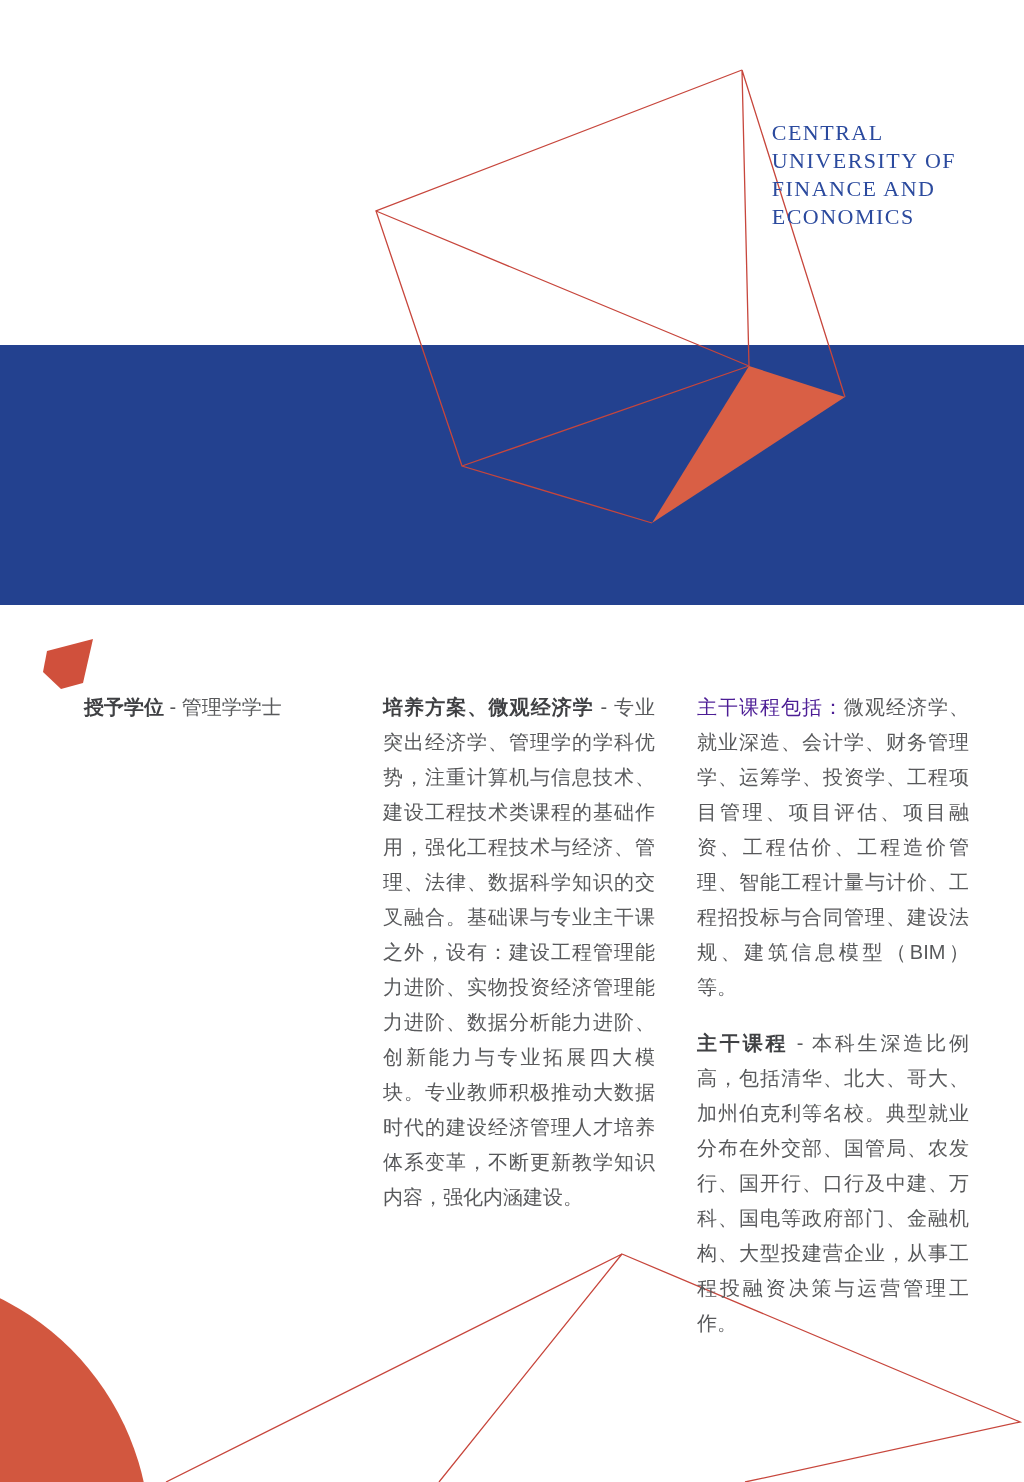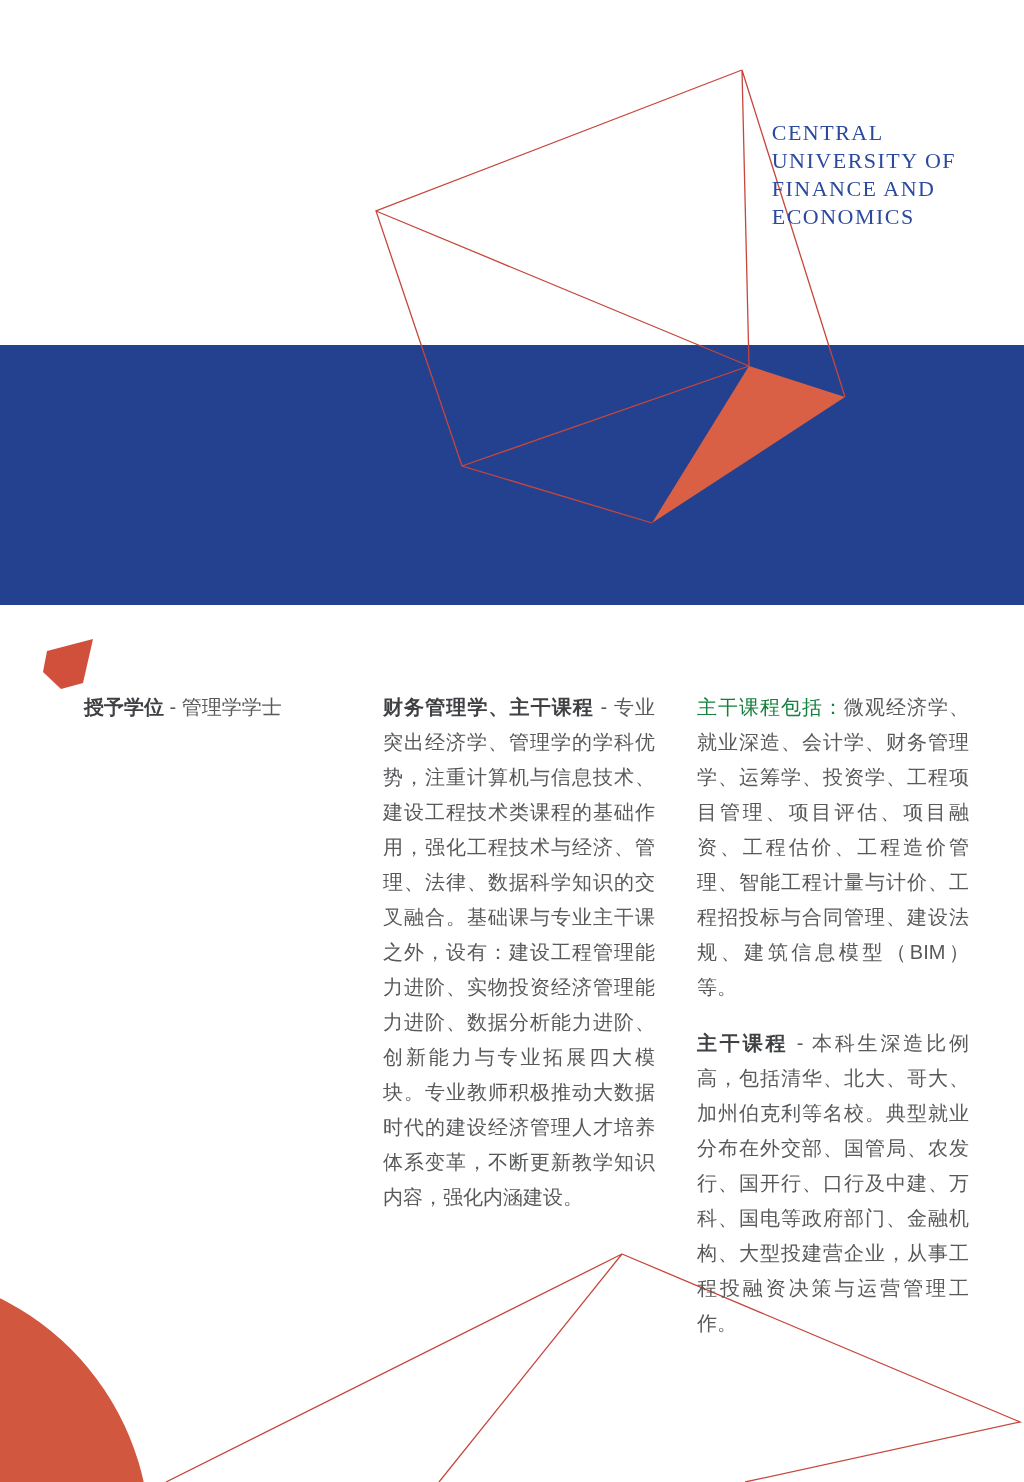--- a/index.html
+++ b/index.html
@@ -24,21 +24,21 @@
   .col {
     position:absolute; top:690px; width:272px;
     font-size:20px; line-height:35px; color:#58595b;
     text-align:justify; text-justify:inter-character;
   }
   .col-1 { left:84px; }
   .col-2 { left:383px; }
   .col-3 { left:697px; }
   .col p { margin:0 0 21px 0; }
   .lead { font-weight:bold; color:#3f4043; }
-  .lead.orange { font-weight:normal; color:#15803d; }
+  .lead.orange { font-weight:normal; color:#4c1d95; }
 </style>
 </head>
 <body>
 
 <div class="page">
 
   <svg class="bg" viewBox="0 0 1024 1482" xmlns="http://www.w3.org/2000/svg">
 
     <rect x="0" y="345" width="1024" height="260" fill="#23418f"></rect>
 
@@ -67,21 +67,21 @@
 
 
   <div class="col col-1">
     <p>
       <span class="lead">授予学位</span><span> - </span><span>管理学学士</span>
     </p>
   </div>
 
   <div class="col col-2">
     <p>
-      <span class="lead">财务管理学、主干课程</span><span> - </span><span>专业突出经济学、管理学的学科优势，注重计算机与信息技术、建设工程技术类课程的基础作用，强化工程技术与经济、管理、法律、数据科学知识的交叉融合。基础课与专业主干课之外，设有：建设工程管理能力进阶、实物投资经济管理能力进阶、数据分析能力进阶、创新能力与专业拓展四大模块。专业教师积极推动大数据时代的建设经济管理人才培养体系变革，不断更新教学知识内容，强化内涵建设。</span>
+      <span class="lead">培养方案、微观经济学</span><span> - </span><span>专业突出经济学、管理学的学科优势，注重计算机与信息技术、建设工程技术类课程的基础作用，强化工程技术与经济、管理、法律、数据科学知识的交叉融合。基础课与专业主干课之外，设有：建设工程管理能力进阶、实物投资经济管理能力进阶、数据分析能力进阶、创新能力与专业拓展四大模块。专业教师积极推动大数据时代的建设经济管理人才培养体系变革，不断更新教学知识内容，强化内涵建设。</span>
     </p>
   </div>
 
   <div class="col col-3">
     <p>
       <span class="lead orange">主干课程包括：</span><span>微观经济学、就业深造、会计学、财务管理学、运筹学、投资学、工程项目管理、项目评估、项目融资、工程估价、工程造价管理、智能工程计量与计价、工程招投标与合同管理、建设法规、建筑信息模型（BIM）等。</span>
     </p>
     <p>
       <span class="lead">主干课程</span><span> - </span><span>本科生深造比例高，包括清华、北大、哥大、加州伯克利等名校。典型就业分布在外交部、国管局、农发行、国开行、口行及中建、万科、国电等政府部门、金融机构、大型投建营企业，从事工程投融资决策与运营管理工作。</span>
     </p>

